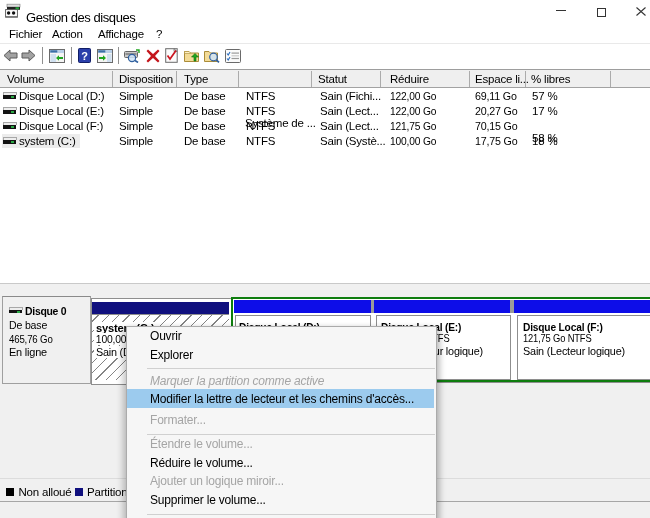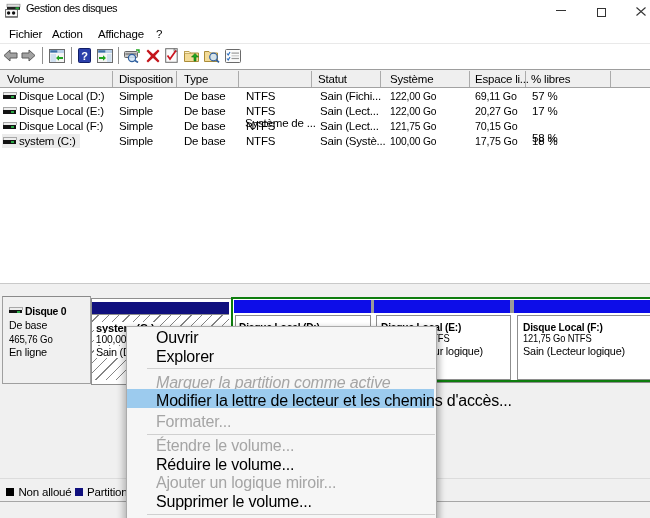--- a/index.html
+++ b/index.html
@@ -6,35 +6,35 @@
  font-family:"Liberation Sans",sans-serif;font-size:11.5px;color:#000;
  -webkit-font-smoothing:antialiased;position:relative;}
 .a{position:absolute;}
 .tx{position:absolute;white-space:nowrap;letter-spacing:-0.2px;}
 .dico{position:absolute;width:13px;height:7px;}
 .dico .t{position:absolute;left:0;top:0;width:11.5px;height:2.2px;background:#ededed;border:0.8px solid #a8a8a8;border-bottom:none;}
 .dico .b{position:absolute;left:0;top:3.4px;width:13px;height:3.4px;background:#131313;}
 .dico .g{position:absolute;left:7.5px;top:4.2px;width:3.6px;height:1.9px;background:#2aa945;}
 .sep{position:absolute;width:1px;background:#d6d6d6;}
 .hsep{position:absolute;height:1px;background:#adadad;}
-.menuitem{position:absolute;left:156px;white-space:nowrap;letter-spacing:-0.2px;font-size:16px;}
+.menuitem{position:absolute;left:150px;white-space:nowrap;letter-spacing:-0.2px;font-size:12px;}
 .gray{color:#a5a5a5;}
 </style></head>
 <body>
 
 <svg class="a" style="left:5px;top:3px" width="16" height="15" viewBox="0 0 16 15">
  <rect x="2" y="1.2" width="13" height="2.8" fill="#dedede" stroke="#8a8a8a" stroke-width="0.7"></rect>
  <rect x="2" y="4" width="13" height="2.8" fill="#222"></rect>
  <rect x="10.5" y="4.3" width="3.4" height="2.2" fill="#23a638"></rect>
  <rect x="0.6" y="6.6" width="11.8" height="7.6" fill="#fdfdfd" stroke="#555" stroke-width="0.9"></rect>
  <circle cx="3.6" cy="10" r="1.7" fill="#111"></circle>
  <circle cx="8.6" cy="10" r="1.7" fill="#111"></circle>
  <rect x="0.6" y="13.2" width="11.8" height="1" fill="#666"></rect>
 </svg>
-<div class="tx" style="left:26px;top:2px;font-size:11px;letter-spacing:-0.45px;">Gestion des disques</div>
+<div class="tx" style="left:26px;top:10px;font-size:13px;letter-spacing:-0.45px;">Gestion des disques</div>
 
 <div class="a" style="left:556px;top:10px;width:10px;height:1px;background:#333;"></div>
 <div class="a" style="left:596.5px;top:7.5px;width:7px;height:7px;border:1px solid #333;"></div>
 <svg class="a" style="left:635.5px;top:7px" width="10" height="9" viewBox="0 0 10 9">
  <path d="M0.5 0.5 L9.5 8.5 M9.5 0.5 L0.5 8.5" stroke="#333" stroke-width="1.05"></path>
 </svg>
 
 <div class="tx" style="left:9px;top:27.8px;">Fichier</div>
 <div class="tx" style="left:52px;top:27.8px;text-align:center;">Action</div>
 <div class="tx" style="left:98px;top:27.8px;">Affichage</div>
@@ -126,21 +126,21 @@
  <div class="sep" style="left:469px;top:71px;height:16px;background:#ababab;"></div>
  <div class="sep" style="left:525px;top:71px;height:16px;background:#ababab;"></div>
  <div class="sep" style="left:610px;top:71px;height:16px;background:#ababab;"></div>
 </div>
 <div id="hdrlabels">
  <div class="tx" style="left:7px;top:73px;">Volume</div>
  <div class="tx" style="left:119px;top:73px;">Disposition</div>
  <div class="tx" style="left:184px;top:73px;">Type</div>
  <div class="tx" style="left:245px;top:73px;margin-top:44px;">Système de ...</div>
  <div class="tx" style="left:318px;top:73px;">Statut</div>
- <div class="tx" style="left:390px;top:73px;">Système</div>
+ <div class="tx" style="left:390px;top:73px;">Réduire</div>
  <div class="tx" style="left:475px;top:73px;">Espace li...</div>
  <div class="tx" style="left:531px;top:73px;">% libres</div>
 </div>
 
 <div id="rows">
 
  <div class="a" style="left:2px;top:134px;width:78px;height:14px;background:#ececec;"></div>
 
  <div class="dico" style="left:3px;top:92px;">
       <div class="t"></div>

